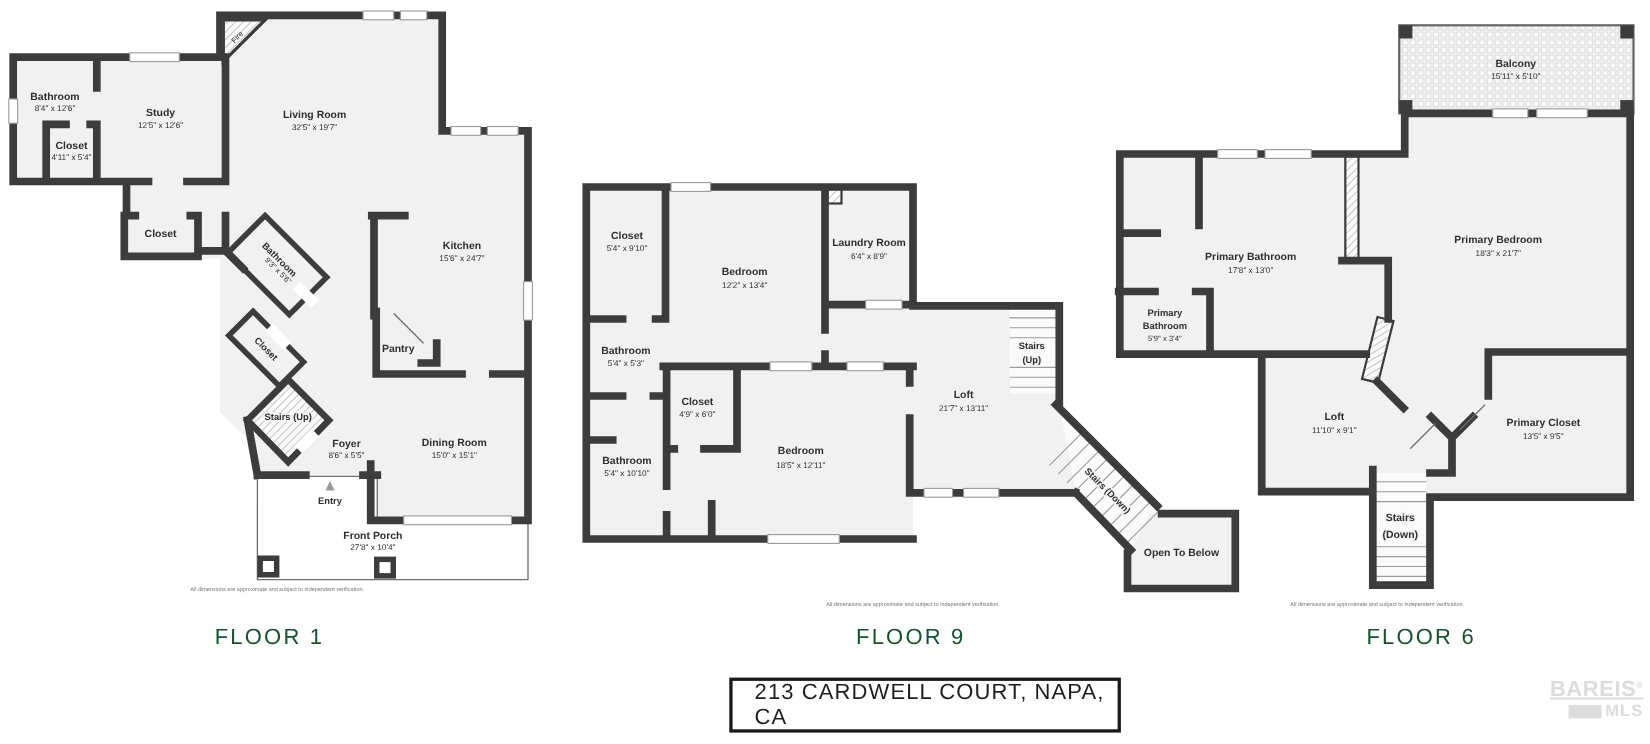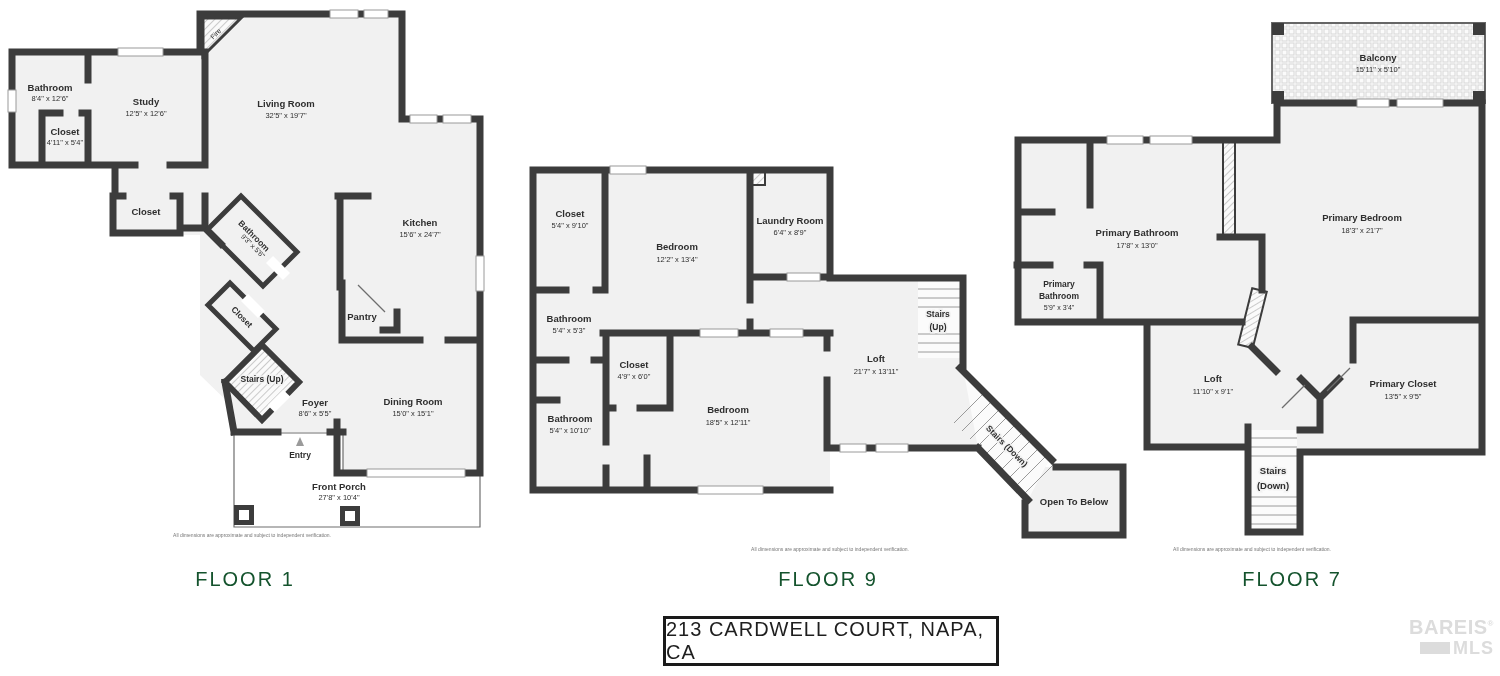--- a/index.html
+++ b/index.html
@@ -17,29 +17,29 @@
   .w2{stroke:#3c3c3c;stroke-width:5;fill:none;stroke-linecap:square;}
   .thin{stroke:#6e6e6e;stroke-width:1.2;fill:none;}
   .room{fill:#f1f1f1;stroke:none;}
   .win{fill:#ffffff;stroke:#9a9a9a;stroke-width:1;}
   .tr{stroke:#9a9a9a;stroke-width:1;}
   .gap{fill:#ffffff;stroke:none;}
   .floor-label{position:absolute;width:220px;text-align:center;font-size:20px;
                letter-spacing:2px;color:#14532d;top:568px;}
   #address-plate{position:absolute;left:663px;top:616px;width:330px;height:44px;
                  border:3px solid #1a1a1a;background:#fff;display:flex;
-                 align-items:center;justify-content:center;}
+                 align-items:center;justify-content:center;padding-left:20px;}
   #address-plate span{font-size:20px;letter-spacing:1px;color:#1e1e1e;}
   #bareis-logo{position:absolute;left:1408px;top:617px;width:86px;color:#dcdcdc;
                text-align:right;line-height:1;}
-  #bareis-logo .l1{font-size:20px;font-weight:bold;letter-spacing:0.5px;}
+  #bareis-logo .l1{font-size:20px;font-weight:bold;letter-spacing:0.5px;text-decoration:underline;}
   #bareis-logo .l1 sup{font-size:8px;}
   #bareis-logo .l2{display:flex;align-items:center;justify-content:flex-end;margin-top:2px;}
   #bareis-logo .bar{width:30px;height:12px;background:#dcdcdc;margin-right:3px;}
-  #bareis-logo .mls{font-size:18px;font-weight:bold;letter-spacing:1px;}
+  #bareis-logo .mls{font-size:15px;font-weight:bold;letter-spacing:1px;}
 </style>
 </head>
 <body>
 
 <div id="stage">
 
 <svg width="1500" height="676" viewBox="0 0 1500 676">
   <defs>
     <pattern id="hatch" width="5" height="5" patternUnits="userSpaceOnUse" patternTransform="rotate(45)">
       <rect width="5" height="5" fill="#fafafa"></rect>
@@ -246,21 +246,21 @@
       <text class="rd" x="1403" y="399">13'5" x 9'5"</text>
       <text class="rn halo" x="1273" y="474">Stairs</text>
       <text class="rn halo" x="1273" y="489">(Down)</text>
       <text class="disc" x="1252" y="551">All dimensions are approximate and subject to independent verification.</text>
     </g>
   </g>
 </svg>
 
 <div class="floor-label" style="left:135px;">FLOOR 1</div>
 <div class="floor-label" style="left:718px;">FLOOR 9</div>
-<div class="floor-label" style="left:1182px;">FLOOR 7</div>
+<div class="floor-label" style="left:1182px;">FLOOR 6</div>
 
 <div id="address-plate">
   <span>213 CARDWELL COURT, NAPA, CA</span>
 </div>
 
 <div id="bareis-logo">
   <div class="l1"><span>BAREIS</span><sup>®</sup></div>
   <div class="l2">
     <span class="bar"></span>
     <span class="mls">MLS</span>

